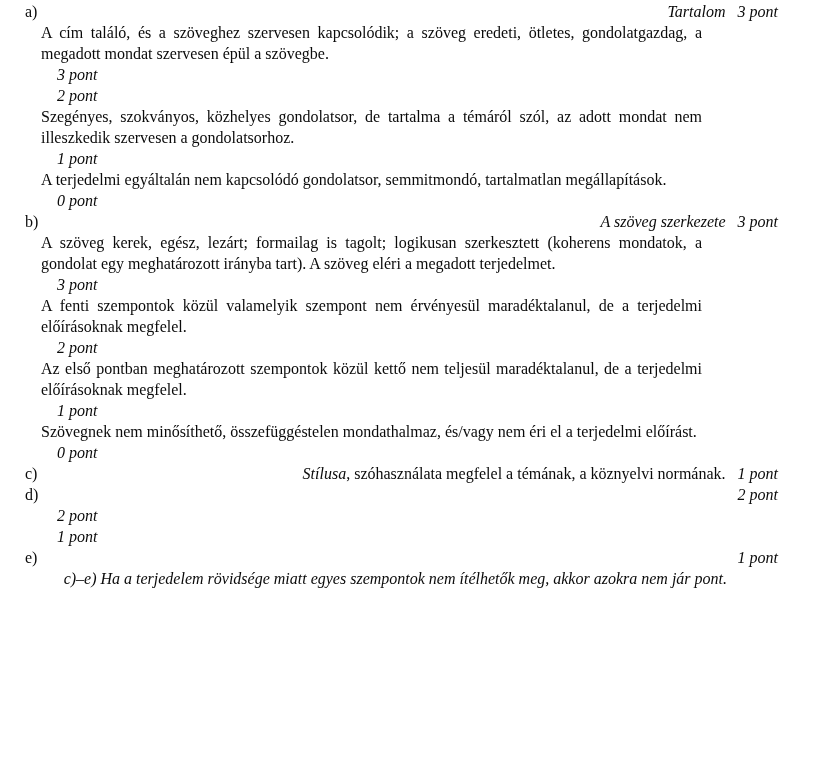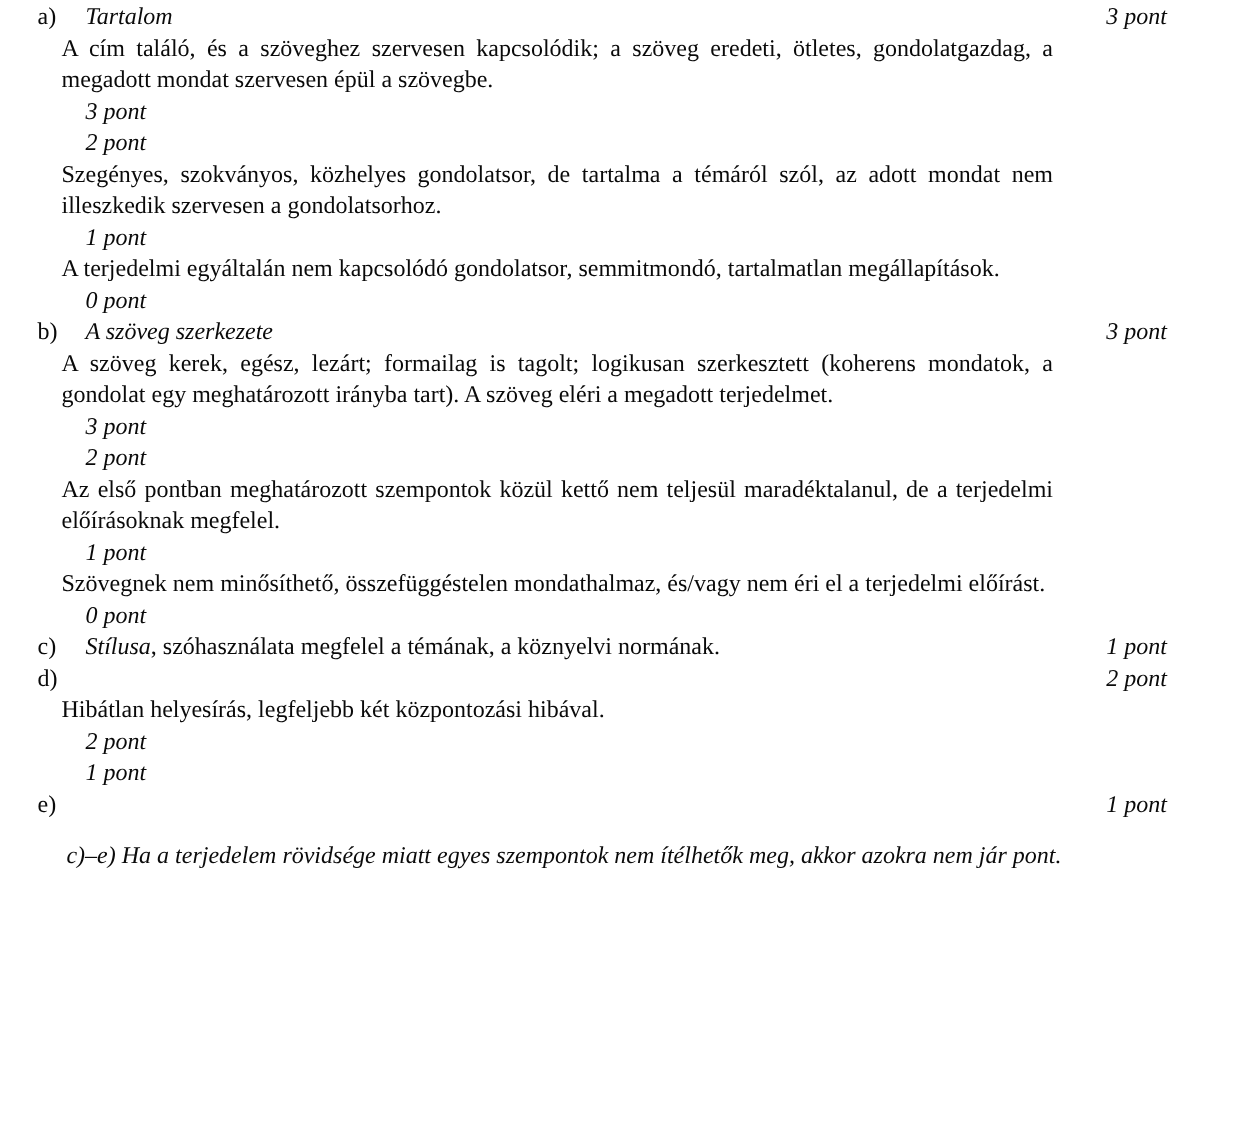--- a/index.html
+++ b/index.html
@@ -11,43 +11,42 @@
     line-height: 21px;
   }
   .page {
     width: 833px;
     height: 761px;
     padding: 1px 55px 4px 25px;
     overflow: hidden;
   }
   .item-header { display: flex; align-items: baseline; }
   .letter { flex: 0 0 32px; }
-  .title { flex: 1 1 auto; }
+  .title { flex: 1 1 auto; text-align: right; }
   .title-italic { font-style: italic; }
   .points {
     margin-left: auto;
     padding-left: 12px;
     font-style: italic;
     white-space: nowrap;
     text-align: right;
   }
   .ctext {
     margin-left: 16px;
     width: 661px;
     text-align: justify;
   }
   .cpoints {
     margin-left: 32px;
     font-style: italic;
   }
   .footnote {
     font-style: italic;
     max-width: 702px;
-    text-align: center;
-    margin-top: 13px;
+    text-align: right;
   }
 </style>
 </head>
 <body>
 
 <div class="page">
 
   <section>
     <div class="item-header">
       <span class="letter">a)</span>
@@ -64,41 +63,41 @@
   </section>
 
   <section>
     <div class="item-header">
       <span class="letter">b)</span>
       <span class="title"><span class="title-italic">A szöveg szerkezete</span><span></span></span>
       <span class="points">3 pont</span>
     </div>
     <p class="ctext">A szöveg kerek, egész, lezárt; formailag is tagolt; logikusan szerkesztett (koherens mondatok, a gondolat egy meghatározott irányba tart). A szöveg eléri a megadott terjedelmet.</p>
     <p class="cpoints">3 pont</p>
+    <p class="ctext">A fenti szempontok közül valamelyik szempont nem érvényesül maradéktalanul, de a terjedelmi előírásoknak megfelel.</p>
     <p class="cpoints">2 pont</p>
     <p class="ctext">Az első pontban meghatározott szempontok közül kettő nem teljesül maradéktalanul, de a terjedelmi előírásoknak megfelel.</p>
     <p class="cpoints">1 pont</p>
     <p class="ctext">Szövegnek nem minősíthető, összefüggéstelen mondathalmaz, és/vagy nem éri el a terjedelmi előírást.</p>
     <p class="cpoints">0 pont</p>
   </section>
 
   <section>
     <div class="item-header">
       <span class="letter">c)</span>
       <span class="title"><span class="title-italic">Stílusa</span><span>, szóhasználata megfelel a témának, a köznyelvi normának.</span></span>
       <span class="points">1 pont</span>
     </div>
   </section>
 
   <section>
     <div class="item-header">
       <span class="letter">d)</span>
       <span class="points">2 pont</span>
     </div>
-    <p class="ctext">Hibátlan helyesírás, legfeljebb két központozási hibával.</p>
     <p class="cpoints">2 pont</p>
     <p class="cpoints">1 pont</p>
   </section>
 
   <section>
     <div class="item-header">
       <span class="letter">e)</span>
       <span class="points">1 pont</span>
     </div>
   </section>

